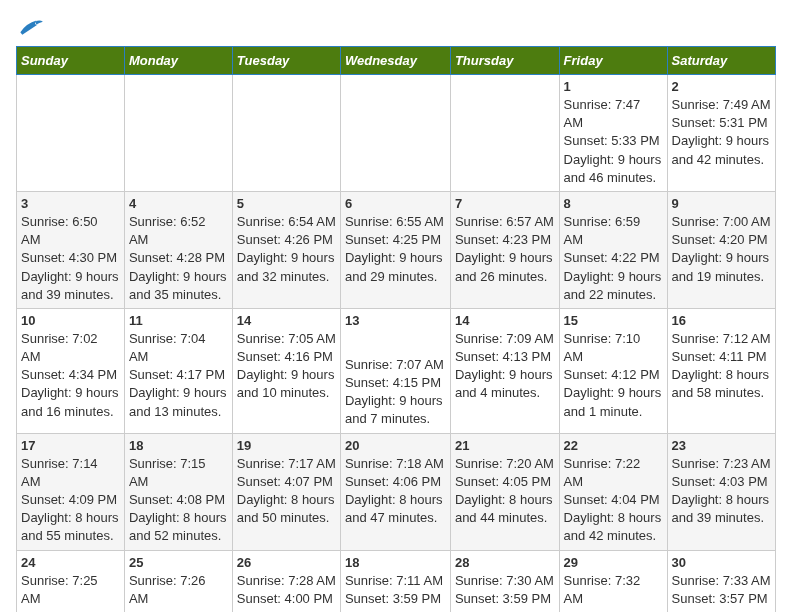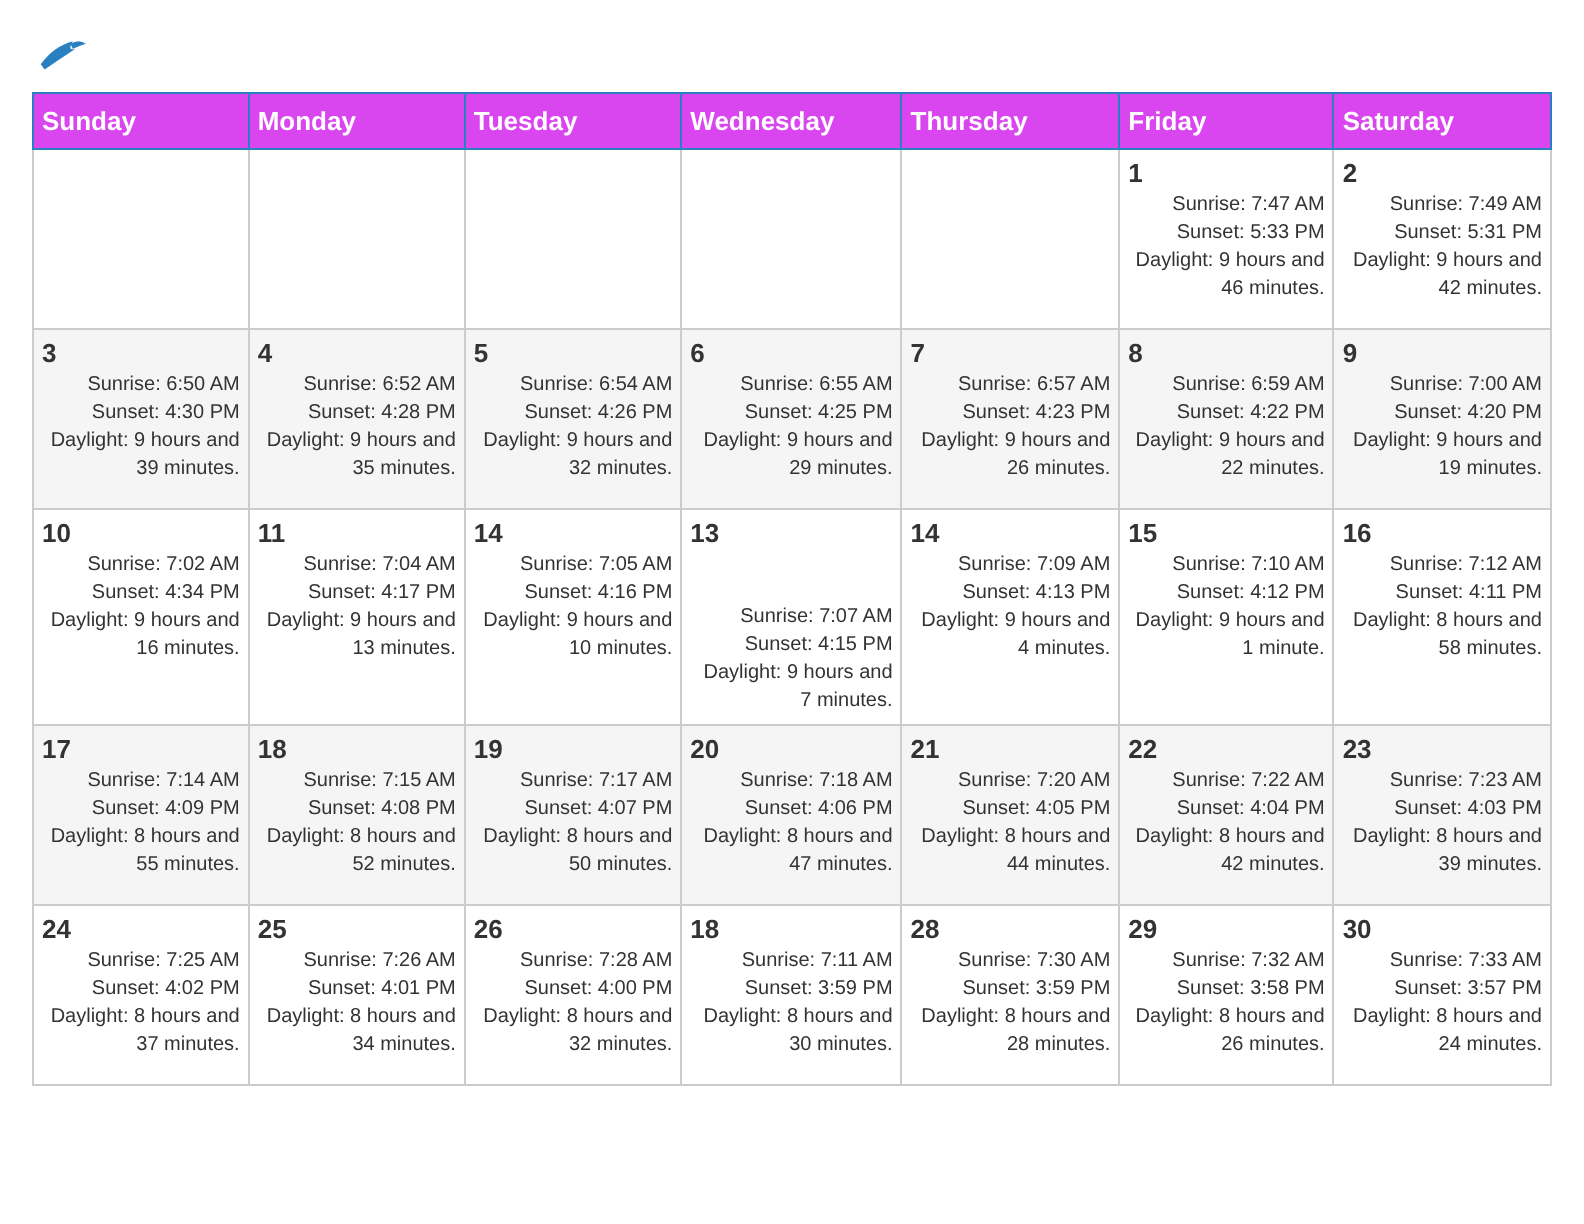--- a/index.html
+++ b/index.html
@@ -32,22 +32,23 @@
     .location-title {
       font-size: 15px;
       color: #555;
     }
     table {
       width: 100%;
       border-collapse: collapse;
       font-size: 11px;
     }
     thead tr {
-      background-color: #d946ef;
+      background-color: #4d7c0f;
       color: #fff;
+      font-style: italic;
     }
     thead th {
       padding: 6px 4px;
       text-align: left;
       font-size: 13px;
       font-weight: bold;
       border: 1px solid #2a7fc1;
     }
     tbody td {
       border: 1px solid #ccc;
@@ -62,24 +63,23 @@
       background: #f5f5f5;
     }
     .day-number {
       font-size: 13px;
       font-weight: bold;
       color: #333;
       display: block;
       margin-bottom: 2px;
     }
     .day-info {
-      font-size: 10px;
+      font-size: 13px;
       color: #333;
       line-height: 1.4;
-      text-align: right;
     }
     .empty-cell {
       background: #fff;
     }
     .logo-wrapper {
       display: flex;
       align-items: center;
       gap: 4px;
     }
     .logo-name {

